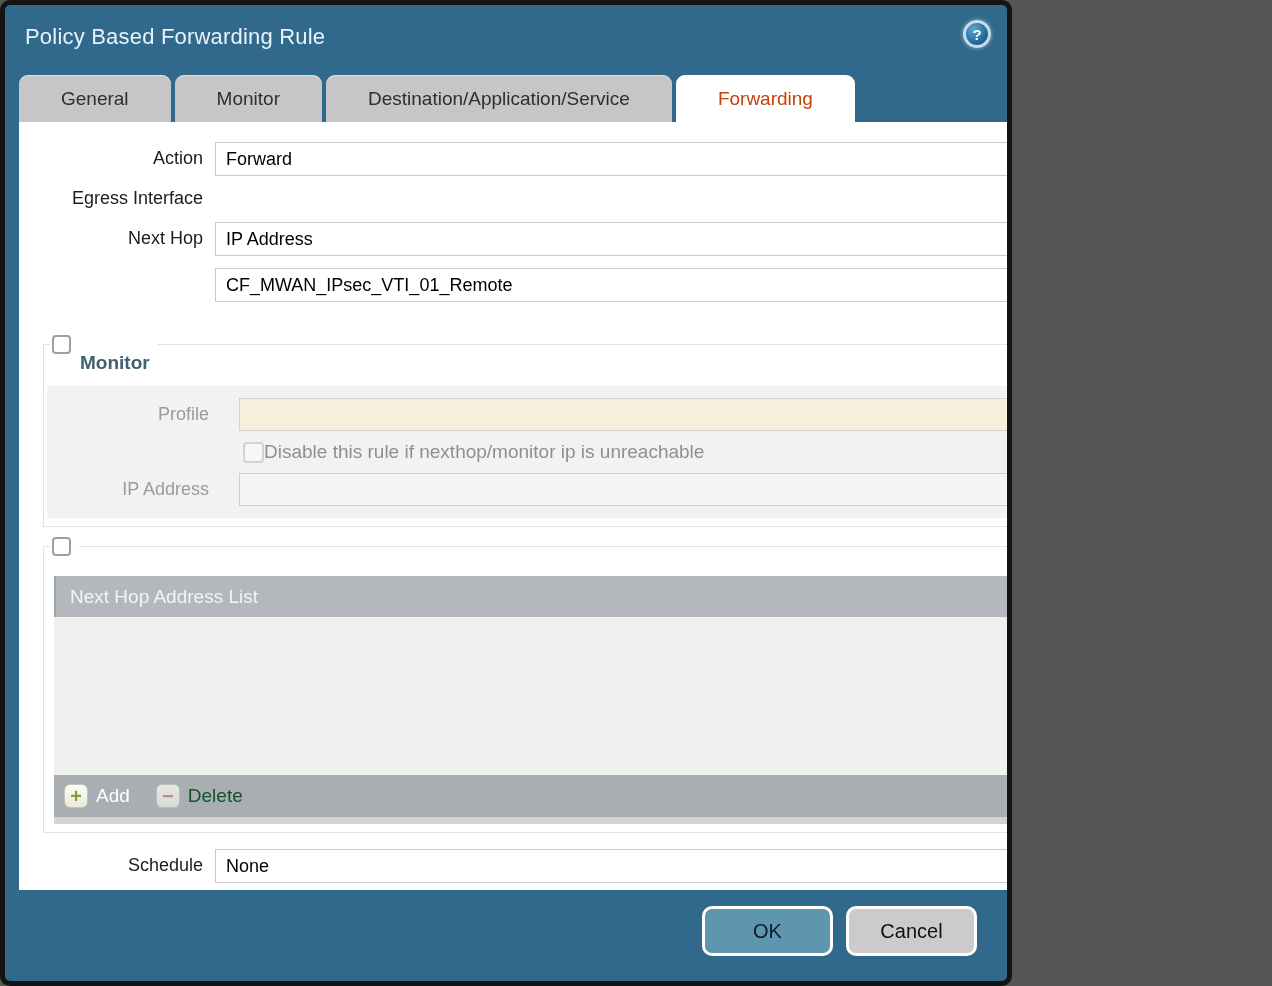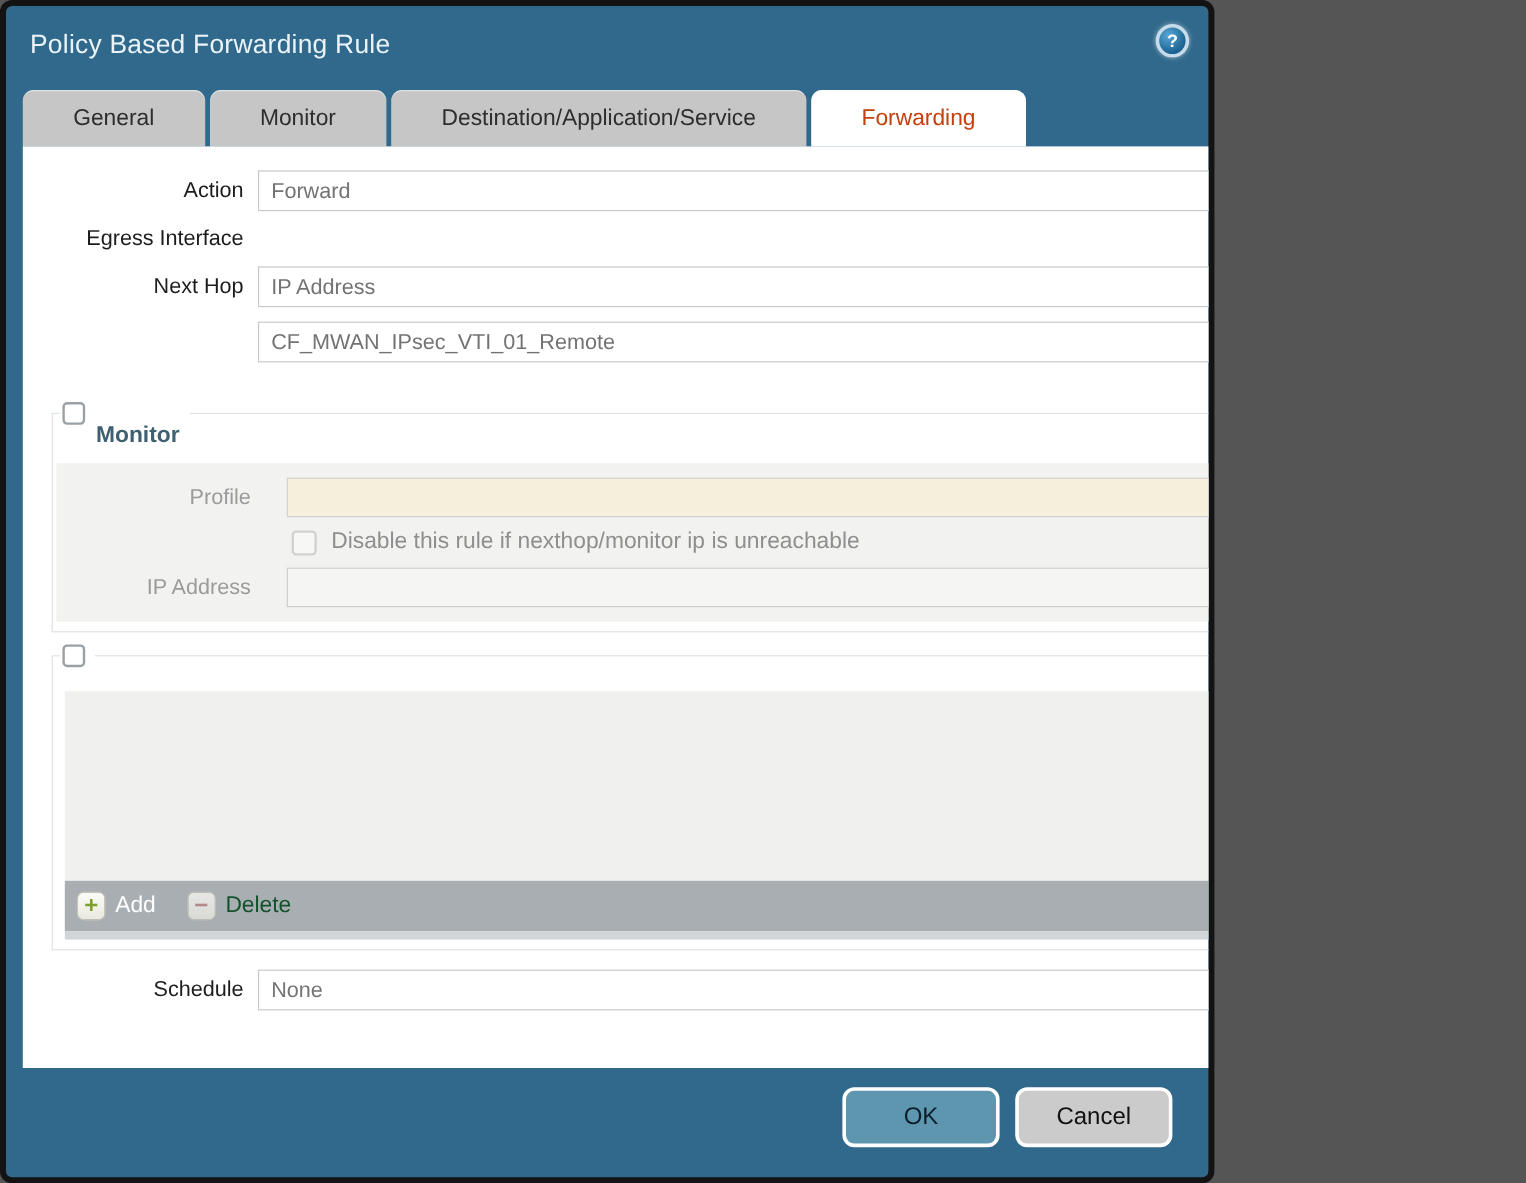--- a/index.html
+++ b/index.html
@@ -67,21 +67,21 @@
   .row { display: flex; align-items: center; margin-bottom: 13px; }
   .row .lbl {
     width: 196px; text-align: right; padding-right: 12px;
     font-size: 18px; color: #1c1c1c; flex: none;
   }
   .row .fieldwrap { flex: 1; display: flex; margin-right: 11px; height: 33px; }
   .combo-text {
     flex: 1; height: 33px;
     border: 1px solid #c6cacd;
     background: #fff;
-    font-size: 18px; color: #737373;
+    font-size: 18px; color: #000000;
     display: flex; align-items: center;
     padding: 16px 10px;
   }
   .dd-btn {
     width: 36px; height: 33px; margin-left: 3px;
     background: linear-gradient(#f2f2f2, #e7e7e7);
     border: 1px solid #d4d4d4;
     display: flex; align-items: center; justify-content: center;
     cursor: pointer;
   }
@@ -133,21 +133,21 @@
   .input-disabled {
     flex: 1; height: 33px;
     background: #f5f5f4; border: 1px solid #cfcfcf;
   }
   .disable-row { display: flex; align-items: center; margin: 0 0 10px 196px; }
   .checkbox.disabled {
     width: 21px; height: 21px;
     border-color: #d2d2d2; background: #f7f7f6; cursor: default;
   }
   .disable-row .txt {
-    margin-left: 12px; font-size: 19px; color: #8f8f8f;
+    font-size: 19px; color: #8f8f8f;
   }
 
   
   .esr-table { margin: 14px 10px 2px 8px; }
   .esr-header {
     height: 41px; background: #b4b8bc;
     border-left: 2px solid #9da2a6;
     display: flex; align-items: center;
     padding-left: 14px;
     font-size: 19px; color: #f3f4f4;
@@ -281,20 +281,23 @@
           </div>
         </div>
       </div>
     </fieldset>
 
     <fieldset class="group" style="margin-top:10px;">
       <legend>
         <div class="checkbox"></div>
       </legend>
       <div class="esr-table">
+        <div class="esr-header">
+          <span>Next Hop Address List</span>
+        </div>
         <div class="esr-body"></div>
         <div class="esr-footer">
           <div class="tool-btn">
             <div class="tool-icon plus">+</div>
             <div class="tl add">Add</div>
           </div>
           <div class="tool-btn disabled">
             <div class="tool-icon minus">−</div>
             <div class="tl del">Delete</div>
           </div>

